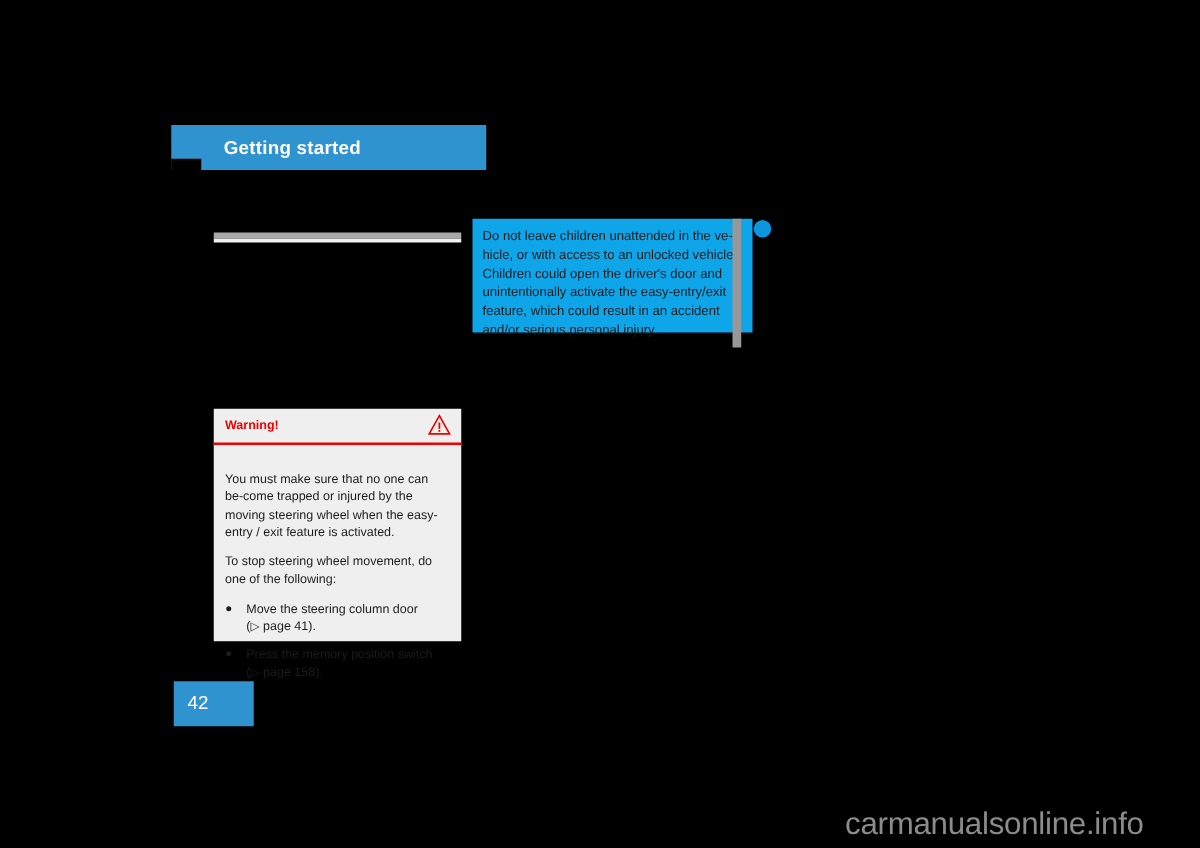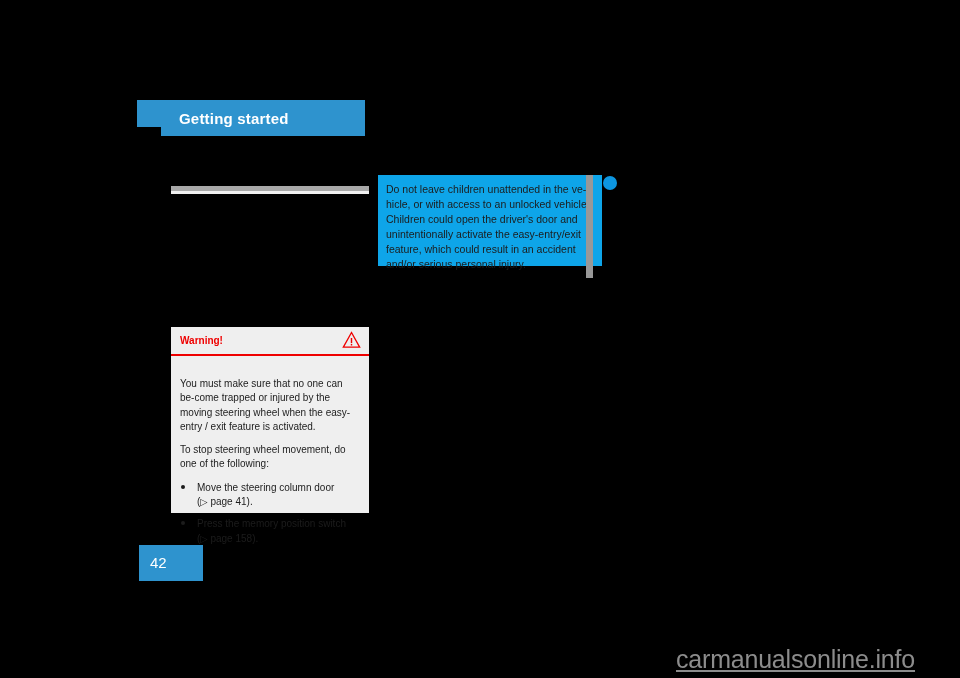--- a/index.html
+++ b/index.html
@@ -20,21 +20,21 @@
     position: absolute;
     inset: 0;
     background: #000000;
   }
 
   
   .section-header {
     position: absolute;
     left: 137px;
     top: 100px;
-    width: 228px;
+    width: 252px;
     height: 36px;
     background: #2e93ce;
     text-align: right;
   }
   .section-header .notch {
     position: absolute;
     left: 0;
     bottom: 0;
     width: 24px;
     height: 9px;
@@ -202,21 +202,20 @@
   
   .watermark {
     position: absolute;
     left: 676px;
     top: 645px;
     color: #8c8c8c;
     font-size: 25px;
     letter-spacing: -0.2px;
     line-height: 28px;
     white-space: nowrap;
-    text-decoration: underline;
   }
 </style>
 </head>
 <body>
 
 <div class="page">
 
   <div class="section-header">
     <div class="notch"></div>
     <div class="title">Getting started</div>

